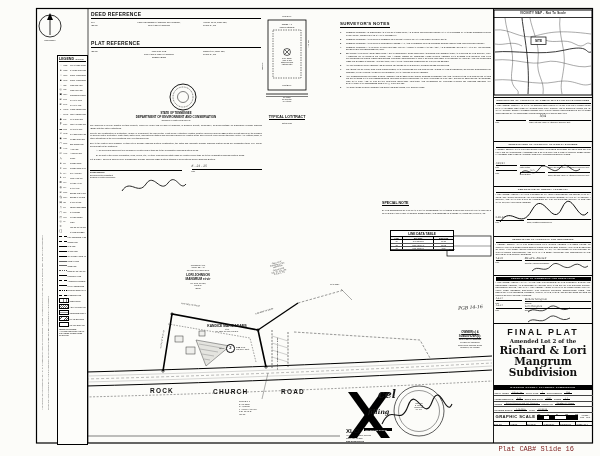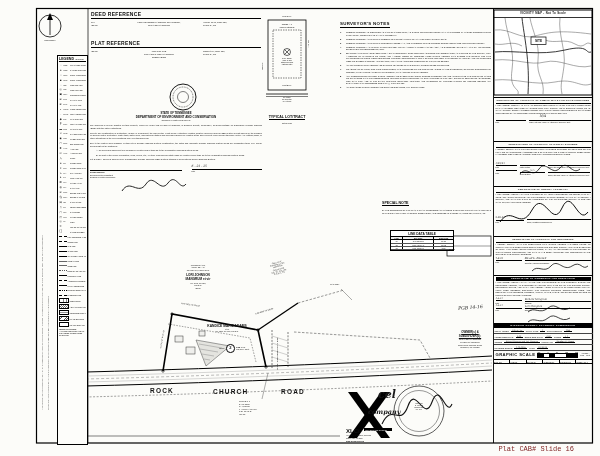--- a/index.html
+++ b/index.html
@@ -736,20 +736,27 @@
           <div class="hand f22">4-8-24</div>
           <div class="sigline">Date</div>
         </div>
         <div>
           <div class="hand f24">Lori Mangrum</div>
           <div class="sigline">Owner(s)</div>
         </div>
       </div>
     </div>
 
+    <div style="border-top:1.1px solid #000;height:62px;text-align:center;padding-top:3px;box-sizing:border-box;">
+      <div class="b" style="font-size:9px;letter-spacing:2px;">FINAL  PLAT</div>
+      <div class="b" style="font-size:5.5px;font-family:'DejaVu Serif',serif;margin-top:1px;">Amended Lot 2 of the</div>
+      <div class="b" style="font-size:10.5px;font-family:'DejaVu Serif',serif;line-height:1.05;margin-top:1px;">Richard &amp; Lori</div>
+      <div class="b" style="font-size:10.5px;font-family:'DejaVu Serif',serif;line-height:1.05;">Mangrum</div>
+      <div class="b" style="font-size:10.5px;font-family:'DejaVu Serif',serif;line-height:1.05;">Subdivision</div>
+    </div>
     <div class="tb-bar">DICKSON COUNTY PLANNING COMMISSION</div>
 
     <div>
       <div class="stat-row">
         <span class="lab">TOTAL ACRES</span>
           <span class="val">2.35 ± Ac.</span>
         <span class="lab">TOTAL LOTS</span>
           <span class="val">1</span>
         <span class="lab">CIVIL DISTRICT</span>
           <span class="val">13th</span>
@@ -878,21 +885,21 @@
         <div class="f22">Dickson, Tn. 37055</div>
       </div>
   </div>
 
   <div class="abs c f16 pre" style="left:404px;top:403px;width:30px;color:#333;">STEPHEN
 B. MOORE
 TENNESSEE
 No. 1674</div>
 
   <div class="abs hand b" style="left:378px;top:388px;font-size:11px;">cel</div>
-  <div class="abs hand b" style="left:368px;top:408px;font-size:6.5px;">company</div>
+  <div class="abs hand b" style="left:368px;top:408px;font-size:6.5px;">filling</div>
   <div class="abs b" style="left:346px;top:428px;font-size:6px;">XLCi</div>
   <div class="abs" style="left:364px;top:428px;width:26px;background:#000;color:#fff;font-size:1.9px;padding:.5px 1px;">
     <span>Land Surveying</span> <span>DIVISION</span>
   </div>
   <div class="abs f16" style="left:346px;top:435px;width:60px;">446 Hwy 46 S., Dickson, TN 37055</div>
   <div class="abs f16" style="left:346px;top:437.8px;width:60px;">Phone: (615) 446-2628</div>
   <div class="abs f18 b" style="left:346px;top:440.4px;width:60px;">www.xcelsurvey.com</div>
 
   <div class="abs" style="left:450px;top:445px;width:124px;text-align:right;font-family:'Liberation Mono',monospace;font-size:7px;color:#7d1f1f;">Plat CAB# Slide 16</div>
 

